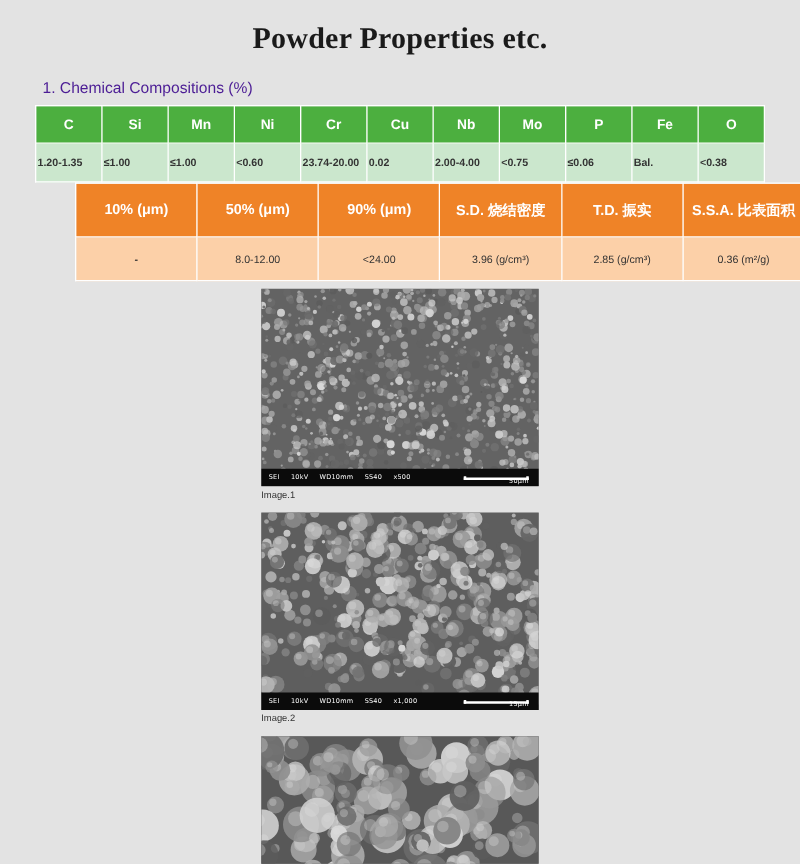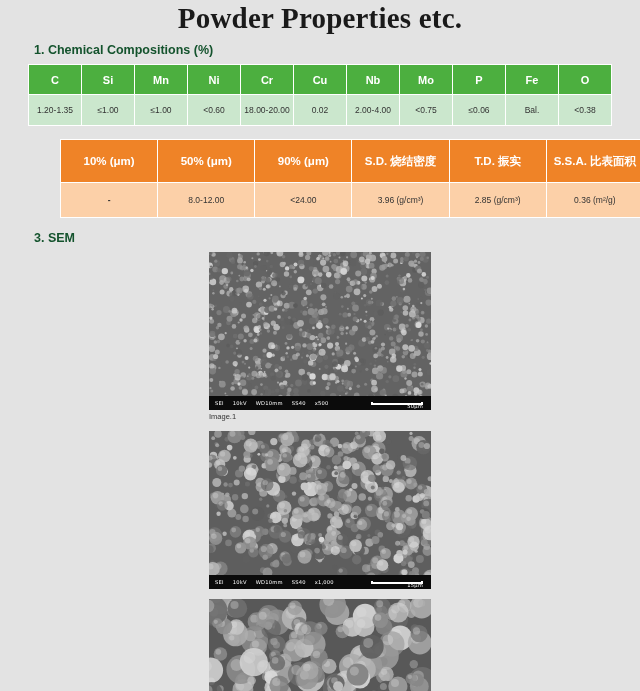--- a/index.html
+++ b/index.html
@@ -18,30 +18,31 @@
   .page {
     width: 640px;
     height: 691px;
     position: relative;
     box-sizing: border-box;
   }
   .title {
     text-align: center;
     font-family: "Liberation Serif", serif;
     font-weight: bold;
-    font-size: 29px;
+    font-size: 24px;
     color: #1a1a1a;
     padding-top: 2px;
     letter-spacing: 0.2px;
+    margin-top: 16px;
   }
   .section-head {
     font-size: 12.5px;
-    font-weight: bold;
-    color: #14532d;
-    margin: 8px 0 7px 34px;
+    font-weight: normal;
+    color: #4c1d95;
+    margin: 18px 0 7px 34px;
   }
   
   .chem-wrap {
     margin: 0 28px;
   }
   table.chem {
     border-collapse: collapse;
     width: 584px;
     table-layout: fixed;
   }
@@ -54,26 +55,26 @@
     border: 1px solid #ffffff;
     text-align: center;
     vertical-align: middle;
   }
   table.chem td {
     background: #cbe7cd;
     color: #333;
     font-size: 8.5px;
     height: 28px;
     border: 1px solid #ffffff;
-    text-align: center;
     vertical-align: middle;
+    font-weight: bold;
   }
   
   .phys-wrap {
-    margin: 13px 28px;
+    margin: 0 28px;
     padding-left: 32px;
   }
   table.phys {
     border-collapse: collapse;
     width: 584px;
     table-layout: fixed;
   }
   table.phys th {
     background: #ef8327;
     color: #ffffff;
@@ -182,21 +183,21 @@
           <th>Fe</th>
           <th>O</th>
         </tr>
       </thead>
       <tbody>
         <tr>
           <td>1.20-1.35</td>
           <td>≤1.00</td>
           <td>≤1.00</td>
           <td>&lt;0.60</td>
-          <td>18.00-20.00</td>
+          <td>23.74-20.00</td>
           <td>0.02</td>
           <td>2.00-4.00</td>
           <td>&lt;0.75</td>
           <td>≤0.06</td>
           <td>Bal.</td>
           <td>&lt;0.38</td>
         </tr>
       </tbody>
     </table>
   </div>
@@ -219,21 +220,20 @@
           <td>8.0-12.00</td>
           <td>&lt;24.00</td>
           <td>3.96 (g/cm³)</td>
           <td>2.85 (g/cm³)</td>
           <td>0.36 (m²/g)</td>
         </tr>
       </tbody>
     </table>
   </div>
 
-  <div class="section-head">3. SEM</div>
 
   <div class="sem-grid">
 
     <div class="sem-cell">
       <div class="sem-img">
         <div class="field">
           <svg width="222" height="158" viewBox="0 0 222 158">
             <rect width="222" height="158" fill="#636363"></rect>
             <g id="p1">
                 <circle cx="4.5" cy="2.5" r="2.3" fill="rgb(172,172,172)" opacity="0.96"></circle>
@@ -1744,20 +1744,21 @@
         <div class="sem-bar">
           <span>SEI</span>
           <span>10kV</span>
           <span>WD10mm</span>
           <span>SS40</span>
           <span>x1,000</span>
           <span class="scale-txt">15μm</span>
           <span class="scale-line"></span>
         </div>
       </div>
+      <div class="sem-caption">Image.2</div>
     </div>
 
     <div class="sem-cell">
       <div class="sem-img">
         <div class="field">
           <svg width="222" height="158" viewBox="0 0 222 158">
             <rect width="222" height="158" fill="#585858"></rect>
             <g id="p3">
                 <circle cx="195.4" cy="6.6" r="7.2" fill="rgb(179,179,179)" opacity="0.79"></circle>
                 <circle cx="193.2" cy="4.3" r="3.0" fill="rgb(225,225,225)" opacity="0.33"></circle>

